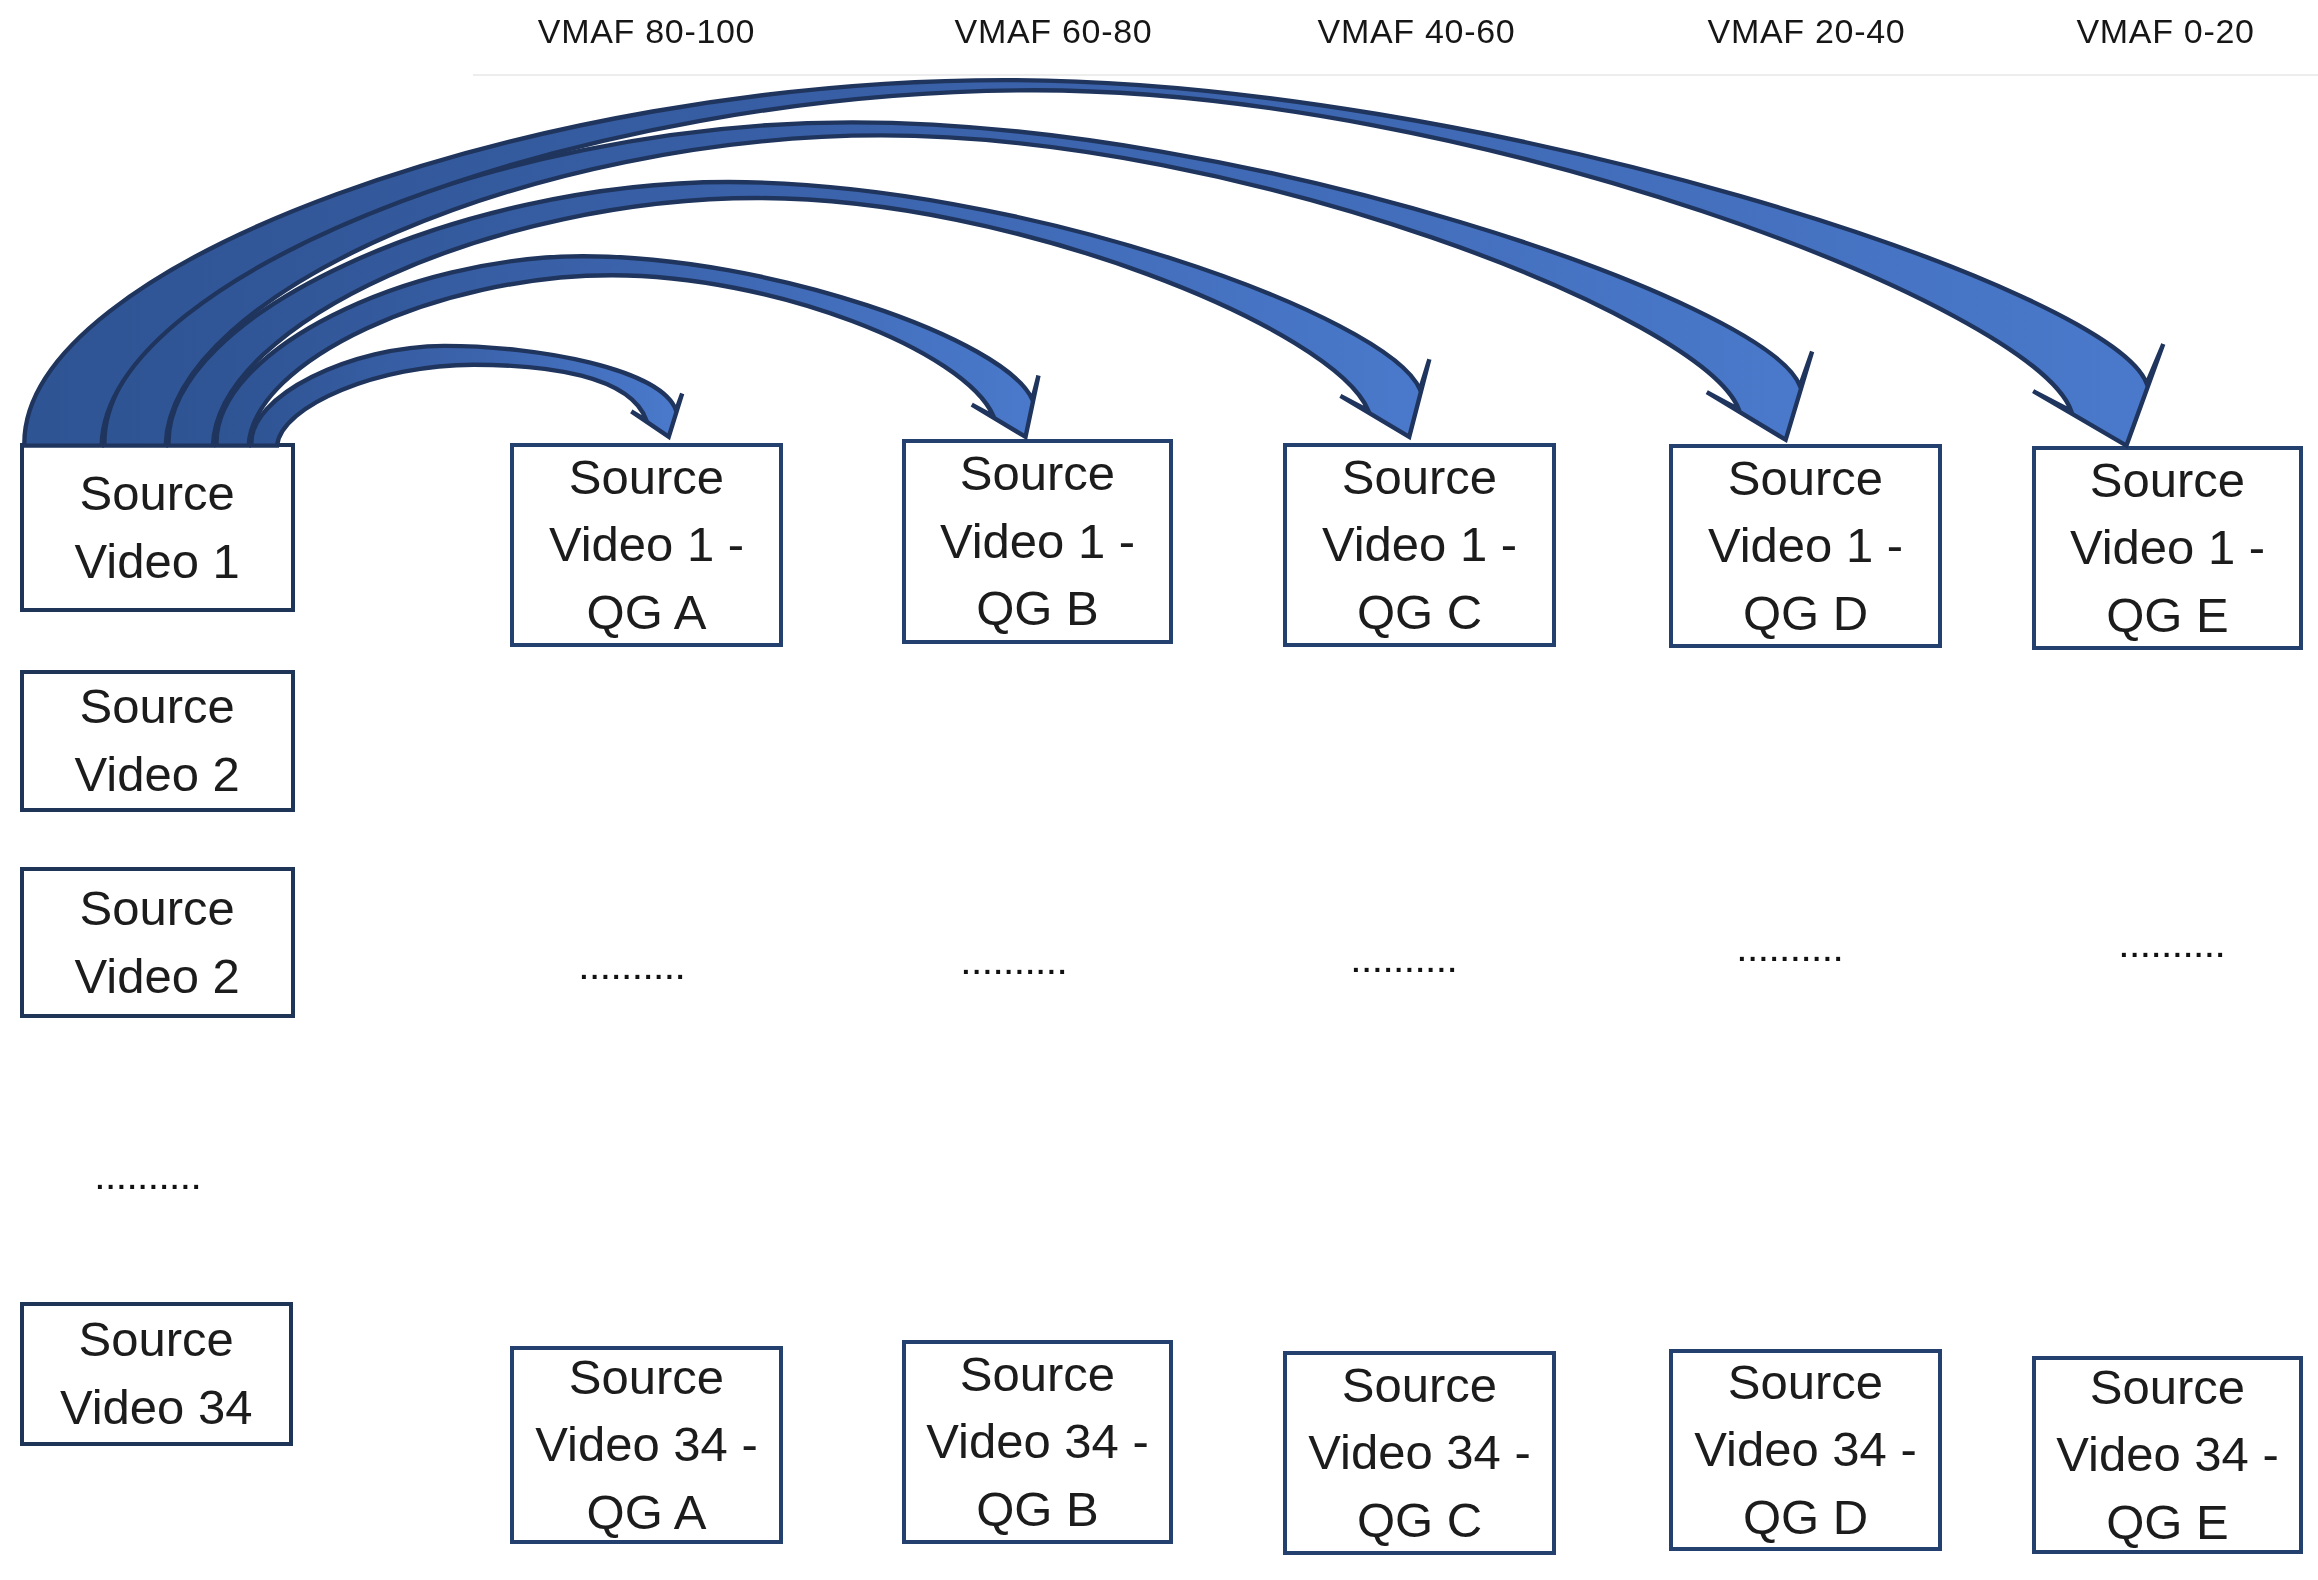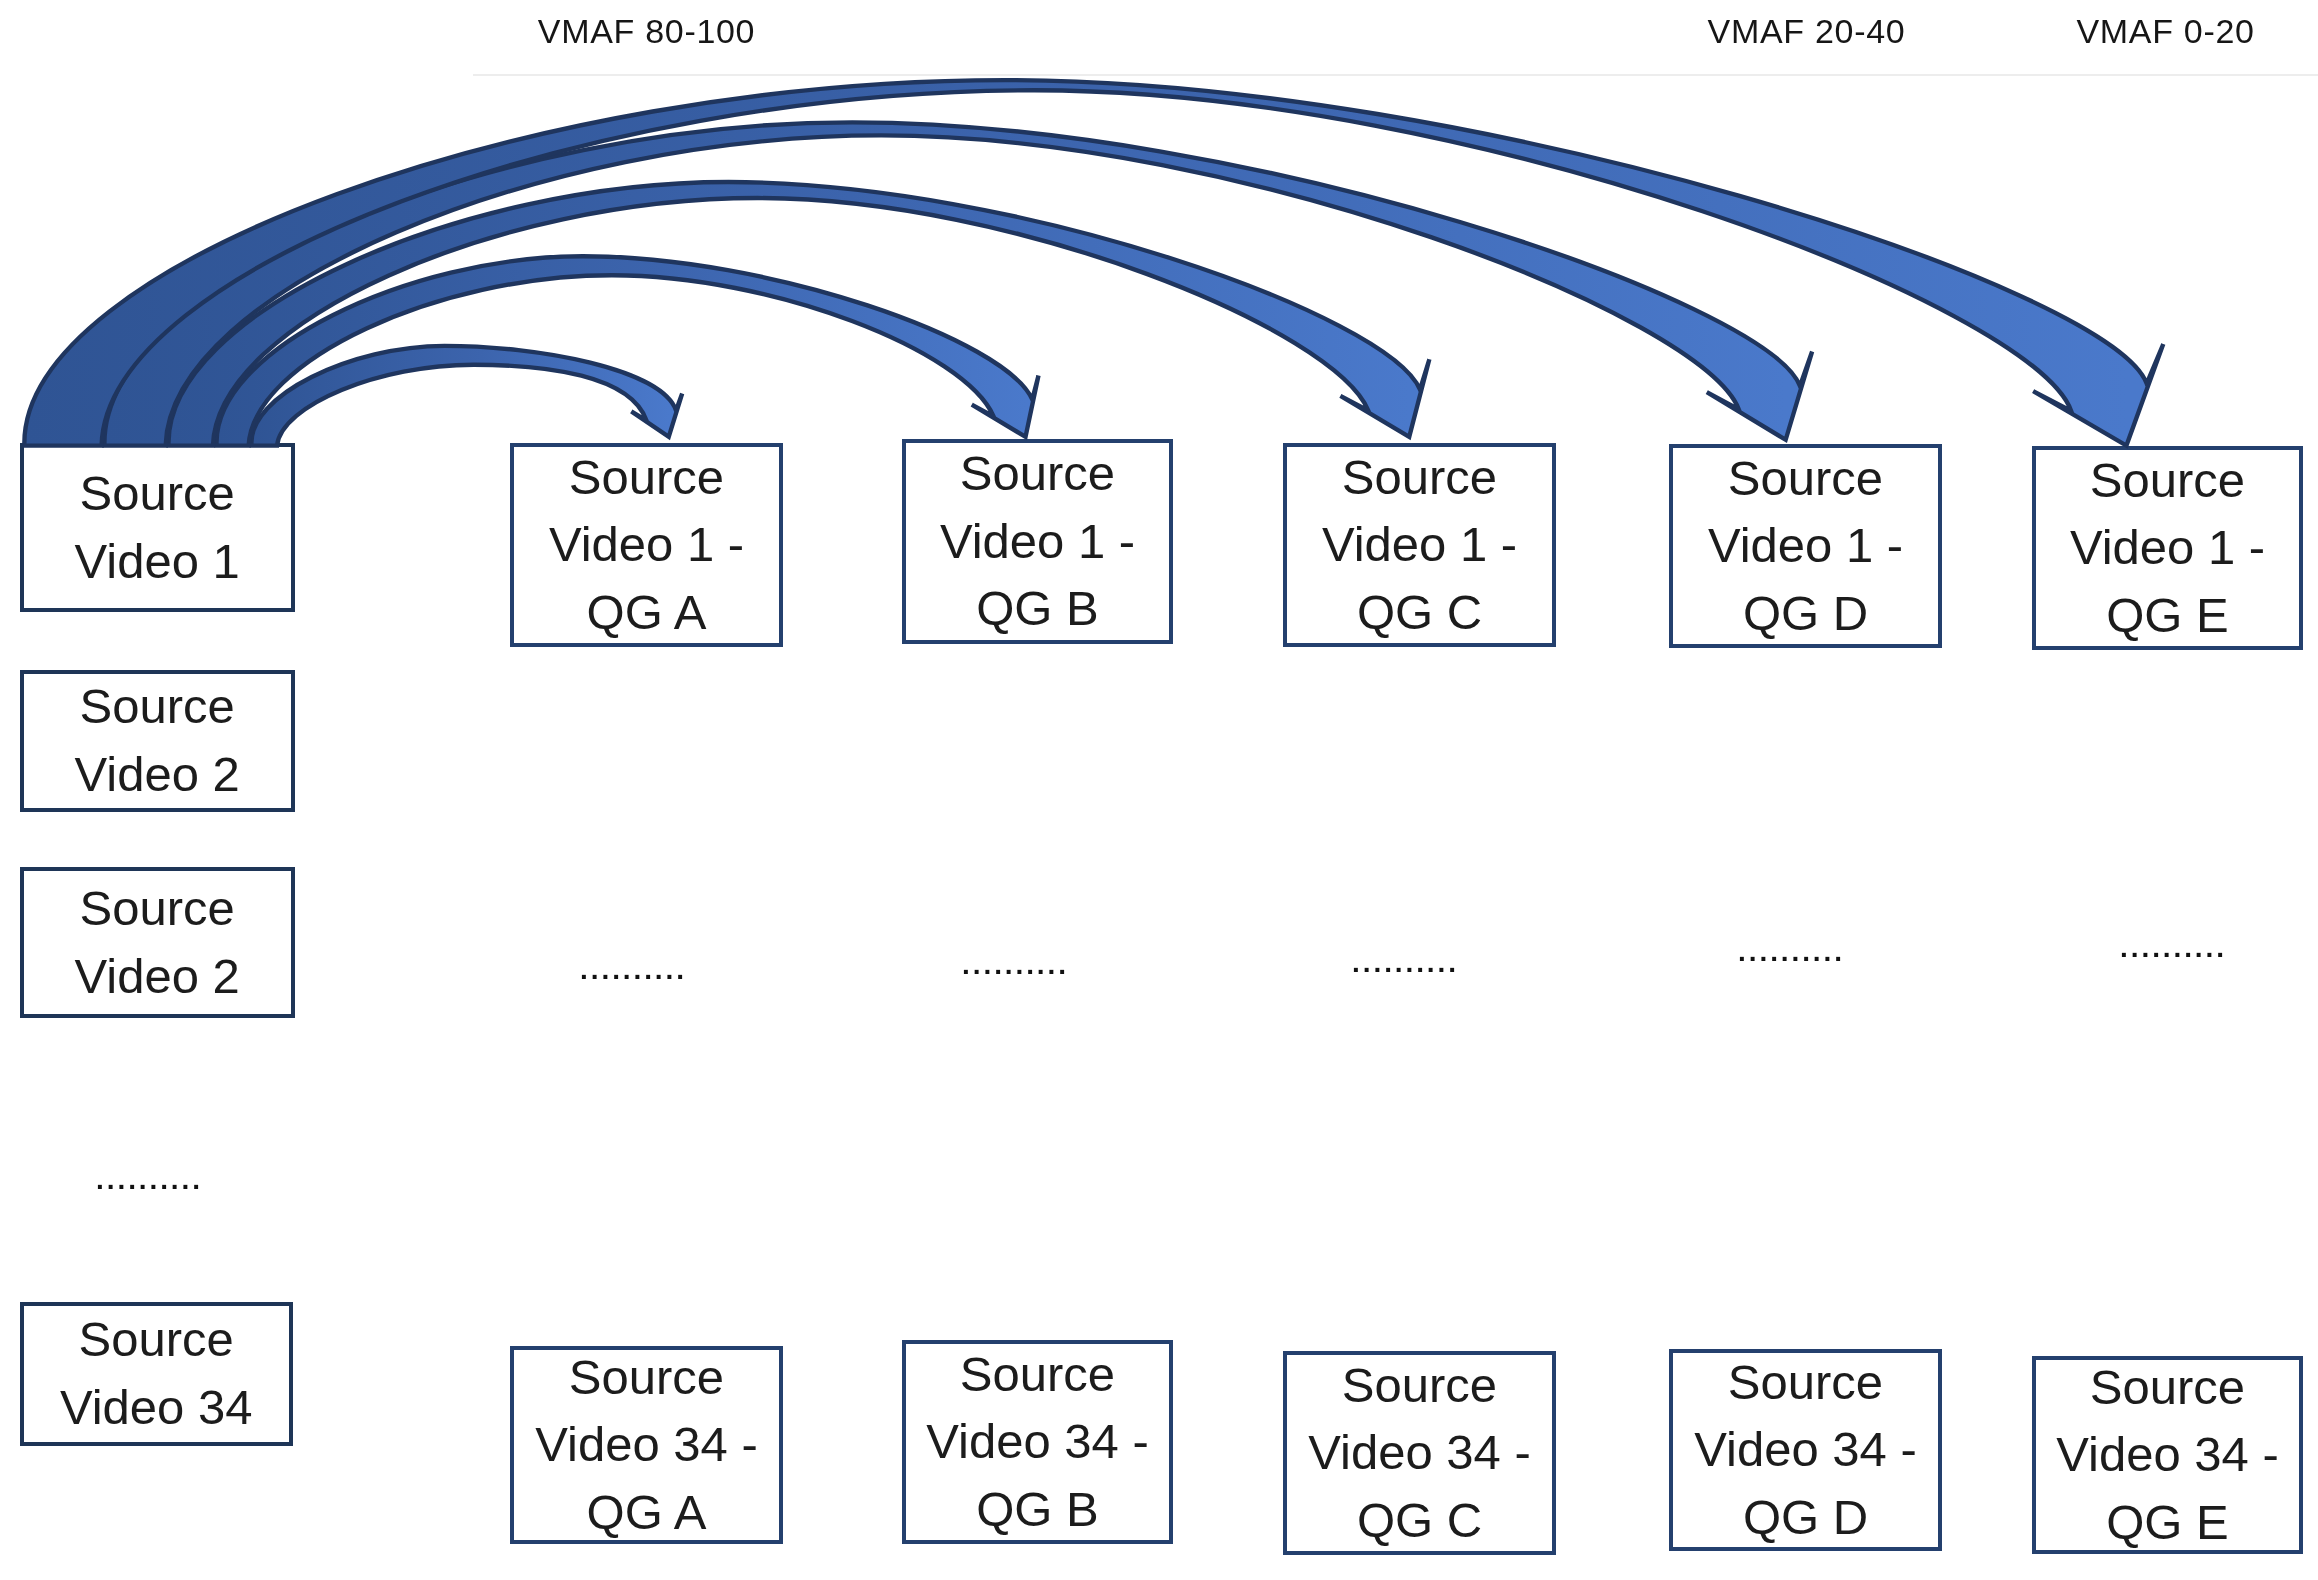--- a/index.html
+++ b/index.html
@@ -59,20 +59,22 @@
     height: 1580px;
     pointer-events: none;
   }
 </style>
 </head>
 <body>
 
 <div class="canvas">
 
   <div class="vmaf-label" style="left:457px">VMAF 80-100</div>
+  <div class="vmaf-label" style="left:864px">VMAF 60-80</div>
+  <div class="vmaf-label" style="left:1227px">VMAF 40-60</div>
   <div class="vmaf-label" style="left:1617px">VMAF 20-40</div>
   <div class="vmaf-label" style="left:1976px">VMAF 0-20</div>
 
   <div class="grid-line" style="left:473px; top:74px; width:1845px"></div>
 
   <div class="box src" style="left:19.7px;  top:443px;  width:275px; height:169px">Source
 Video 1</div>
   <div class="box src" style="left:19.7px;  top:670px;  width:275px; height:142px">Source
 Video 2</div>
   <div class="box src" style="left:19.7px;  top:867px; width:275px; height:151px">Source

